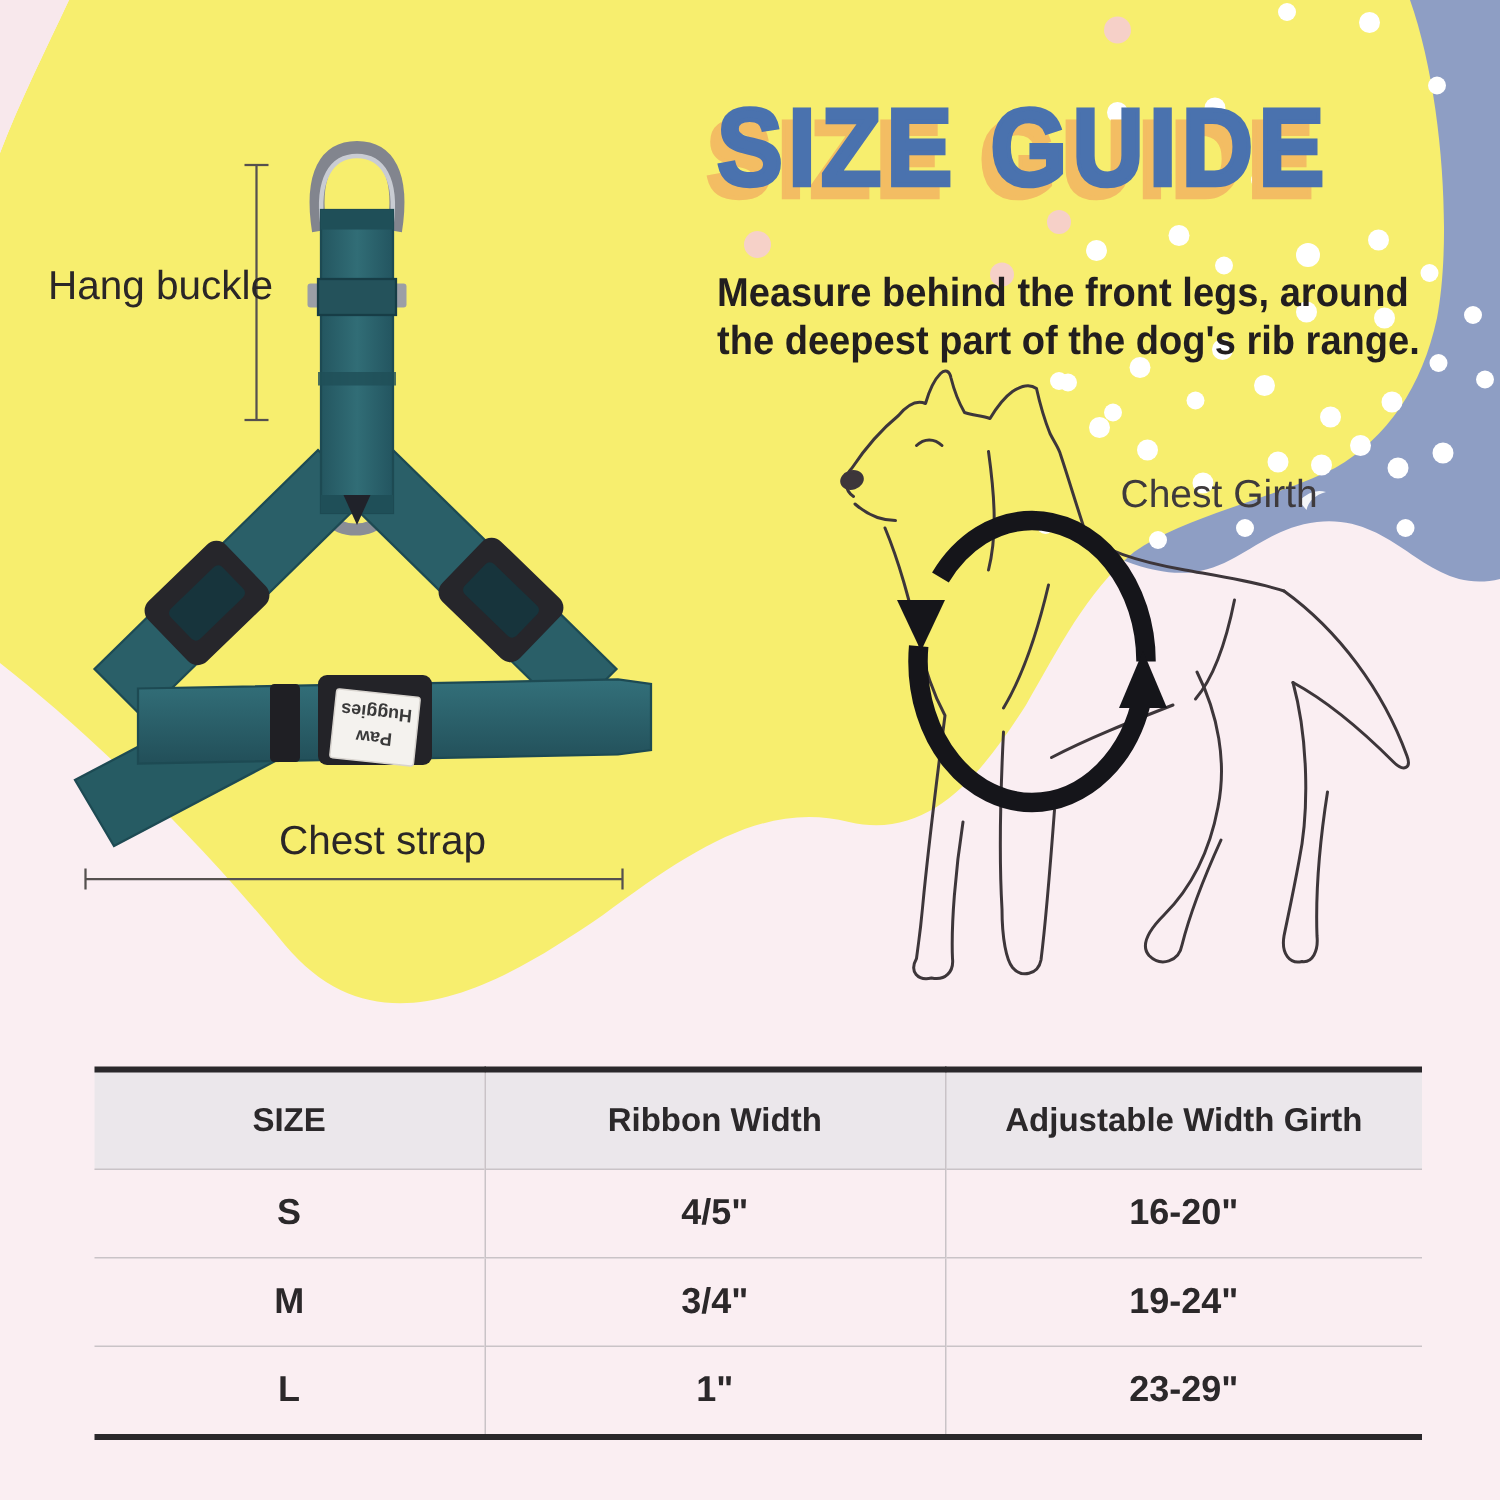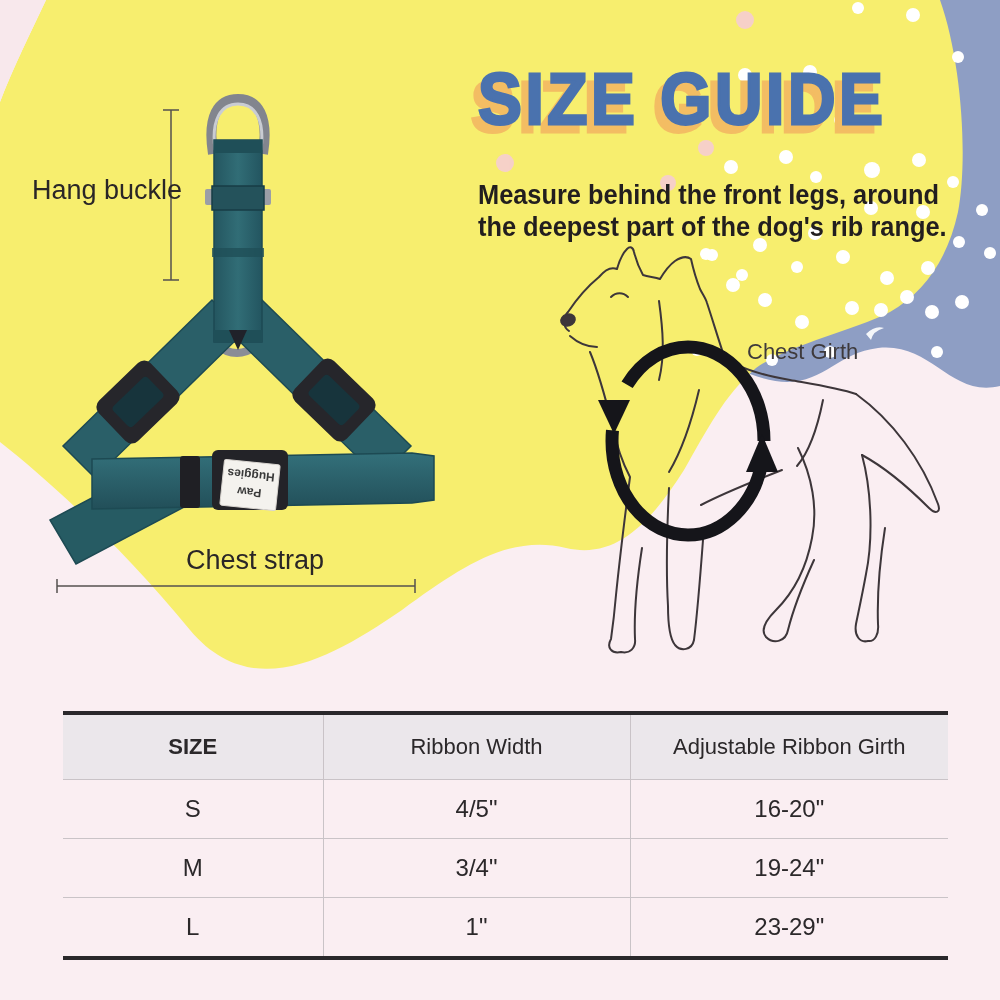--- a/index.html
+++ b/index.html
@@ -17,26 +17,26 @@
 
   
   .subtitle{position:absolute;left:478px;top:179px;width:560px;
     transform:scaleX(.94);transform-origin:left top;
     font-size:27px;font-weight:700;line-height:32px;color:#221e1f;}
 
   
   .lbl{position:absolute;color:#2a2627;font-size:27px;line-height:1.1;white-space:nowrap;}
   .lbl-hang{left:32px;top:176px;}
   .lbl-chest-strap{left:186px;top:546px;}
-  .lbl-chest-girth{left:747px;top:340px;font-size:22px;color:#3e3a3c;}
+  .lbl-chest-girth{left:747px;top:315px;font-size:26px;color:#3e3a3c;}
 
   
   .size-table{position:absolute;left:63px;top:711px;width:885px;border-collapse:collapse;
     border-top:4px solid #2a282b;border-bottom:4px solid #2a282b;color:#2b282a;}
-  .size-table th,.size-table td{text-align:center;vertical-align:middle;font-weight:400;}
+  .size-table th,.size-table td{text-align:center;vertical-align:middle;font-weight:700;}
   .size-table th{background:#ebe7eb;font-size:22px;height:62px;}
   .size-table th:first-child{font-weight:700;}
   .size-table td{font-size:24px;height:56px;border-top:1px solid #c9c3c7;}
   .size-table th+th,.size-table td+td{border-left:1px solid #c9c3c7;}
   .col-size{width:260px;} .col-ribbon{width:307px;} .col-girth{width:318px;}
 </style>
 </head>
 <body>
 
 <div id="stage">
@@ -227,21 +227,21 @@
   <table class="size-table">
     <colgroup>
         <col class="col-size">
         <col class="col-ribbon">
         <col class="col-girth">
       </colgroup>
     <thead>
       <tr>
         <th>SIZE</th>
         <th>Ribbon Width</th>
-        <th>Adjustable Ribbon Girth</th>
+        <th>Adjustable Width Girth</th>
       </tr>
     </thead>
     <tbody>
       <tr>
         <td>S</td>
         <td>4/5"</td>
         <td>16-20"</td>
       </tr>
       <tr>
         <td>M</td>

